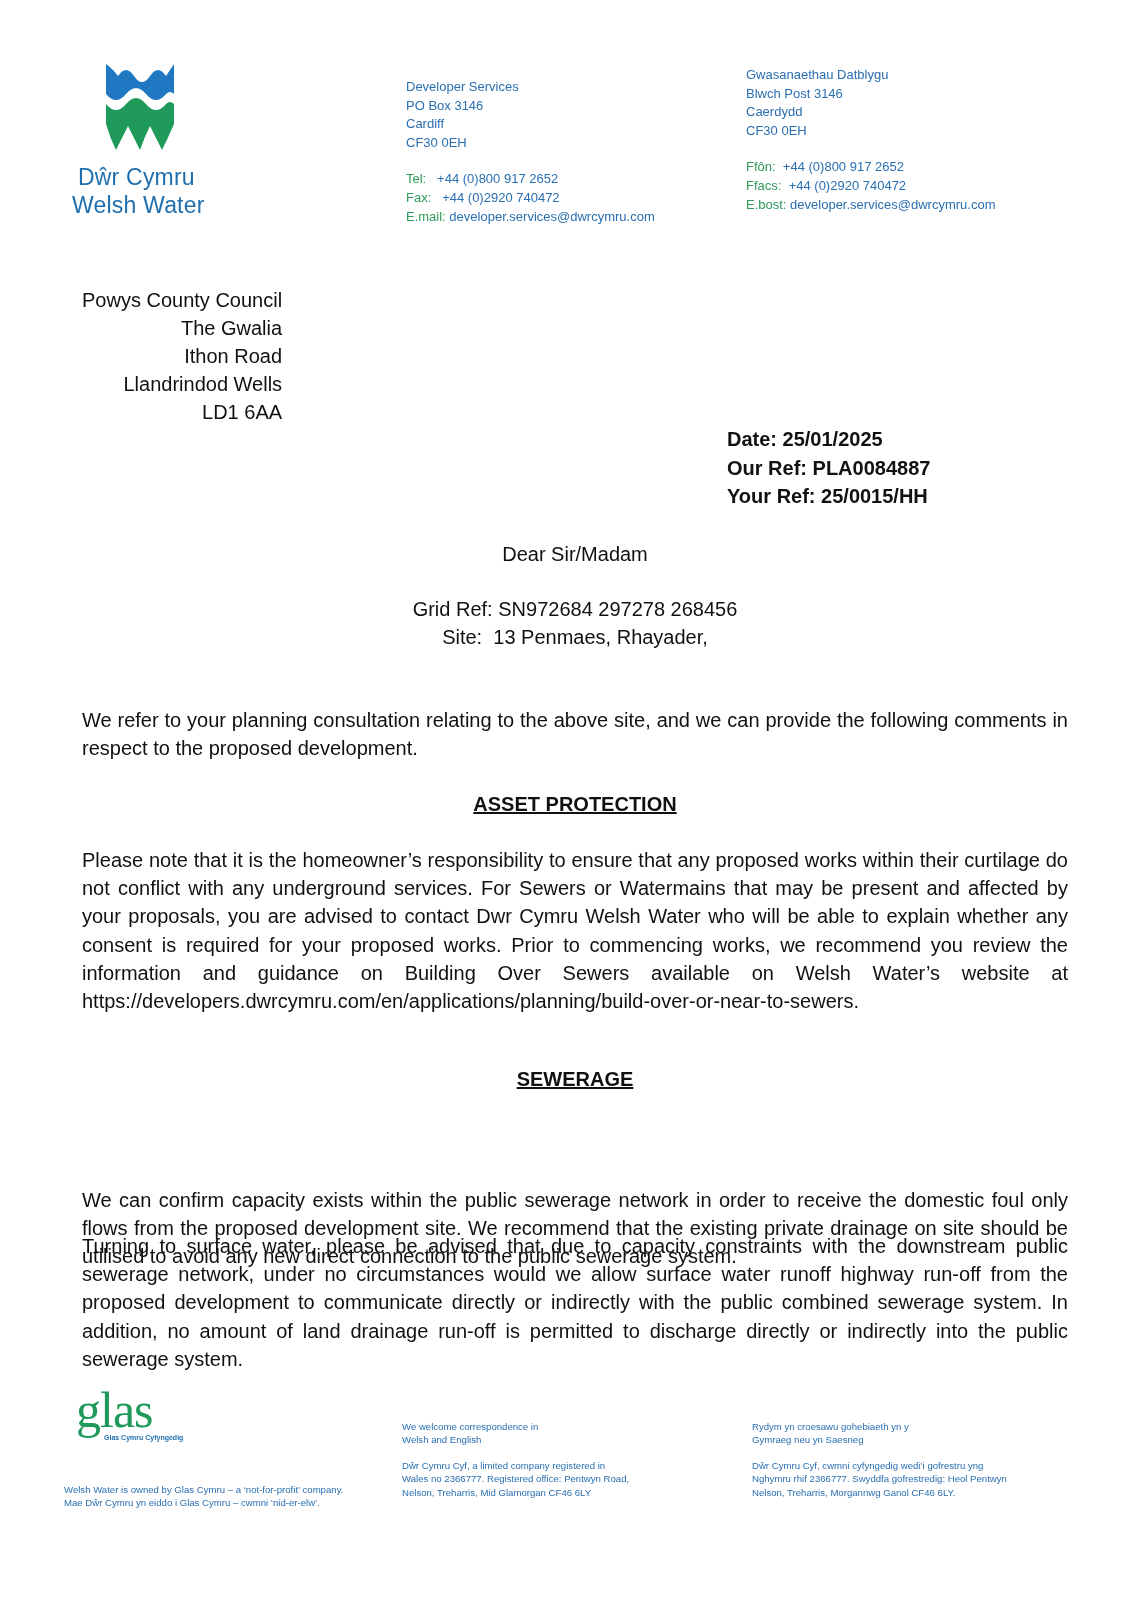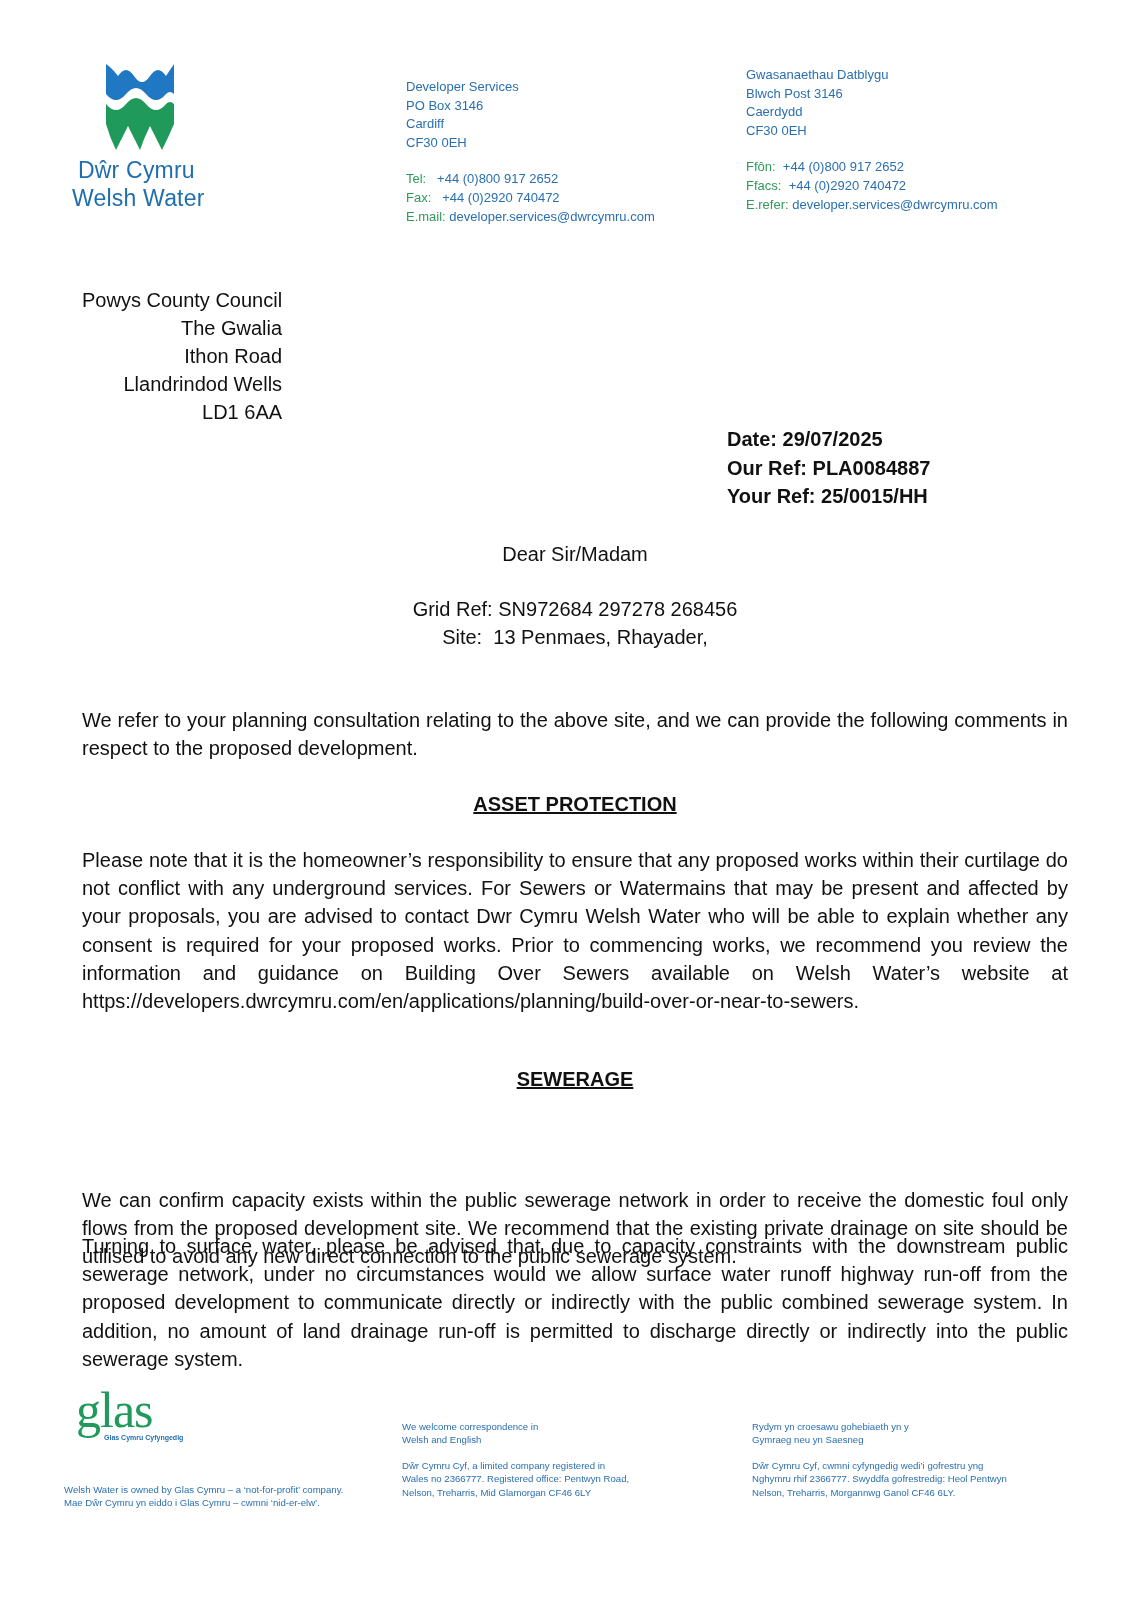--- a/index.html
+++ b/index.html
@@ -3,21 +3,21 @@
 <meta charset="utf-8">
 <style>
   html, body { margin: 0; padding: 0; background: #ffffff; }
   body { width: 1131px; height: 1600px; position: relative; overflow: hidden;
          font-family: "Liberation Sans", sans-serif; color: #111; }
   .page { position: absolute; inset: 0; }
 
   
   .logo { position: absolute; left: 72px; top: 62px; width: 150px; }
   .logo svg { display: block; margin-left: 30px; }
-  .logo-text { color: #1f6fae; font-size: 23px; line-height: 28px; margin-top: 4px; letter-spacing: 0.2px; }
+  .logo-text { color: #1f6fae; font-size: 23px; line-height: 28px; margin-top: 11px; letter-spacing: 0.2px; }
   .logo-text div:first-child { padding-left: 6px; }
 
   .addr-col { position: absolute; top: 66px; font-size: 13px; line-height: 18.6px; color: #2a6fb0; }
   .addr-col.en { left: 406px; margin-top: 12px; }
   .addr-col.cy { left: 746px; }
   .addr-col .gap { height: 18px; }
   .addr-col .lbl { color: #2f9a5a; }
 
   
   .recipient { position: absolute; left: 82px; top: 286px; font-size: 20px; line-height: 28px; text-align: right; }
@@ -72,33 +72,33 @@
   </div>
 
   <div class="addr-col cy">
     <div>Gwasanaethau Datblygu</div>
     <div>Blwch Post 3146</div>
     <div>Caerdydd</div>
     <div>CF30 0EH</div>
     <div class="gap"></div>
     <div><span class="lbl">Ffôn:</span>&nbsp; <span>+44 (0)800 917 2652</span></div>
     <div><span class="lbl">Ffacs:</span>&nbsp; <span>+44 (0)2920 740472</span></div>
-    <div><span class="lbl">E.refer:</span> <span>developer.services@dwrcymru.com</span></div>
+    <div><span class="lbl">E.bost:</span> <span>developer.services@dwrcymru.com</span></div>
   </div>
 
   <div class="recipient">
     <div>Powys County Council</div>
     <div>The Gwalia</div>
     <div>Ithon Road</div>
     <div>Llandrindod Wells</div>
     <div>LD1 6AA</div>
   </div>
 
   <div class="refs">
-    <div>Date: 29/07/2025</div>
+    <div>Date: 25/01/2025</div>
     <div>Our Ref: PLA0084887</div>
     <div>Your Ref: 25/0015/HH</div>
   </div>
 
   <div class="body-text salutation">Dear Sir/Madam</div>
 
   <div class="body-text subject">
     <div>Grid Ref: SN972684 297278 268456</div>
     <div style="white-space:pre">Site:  13 Penmaes, Rhayader,</div>
   </div>

